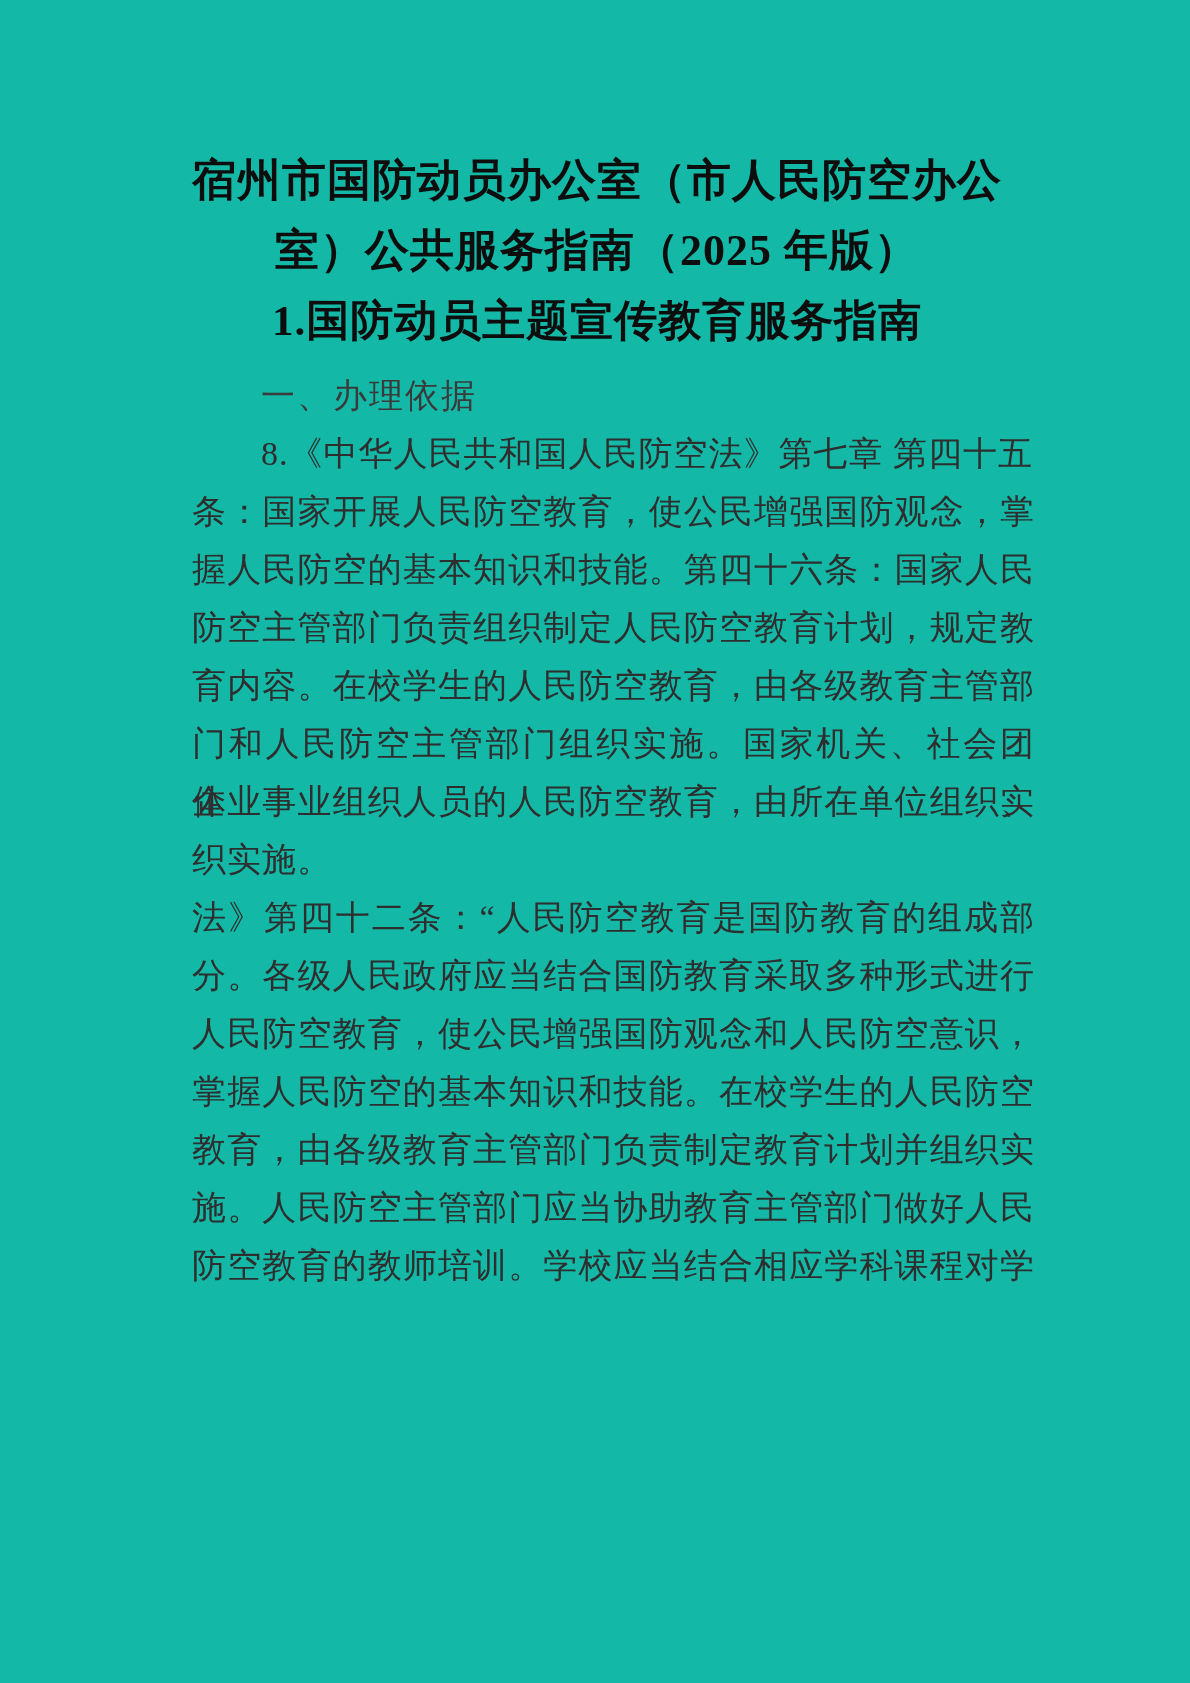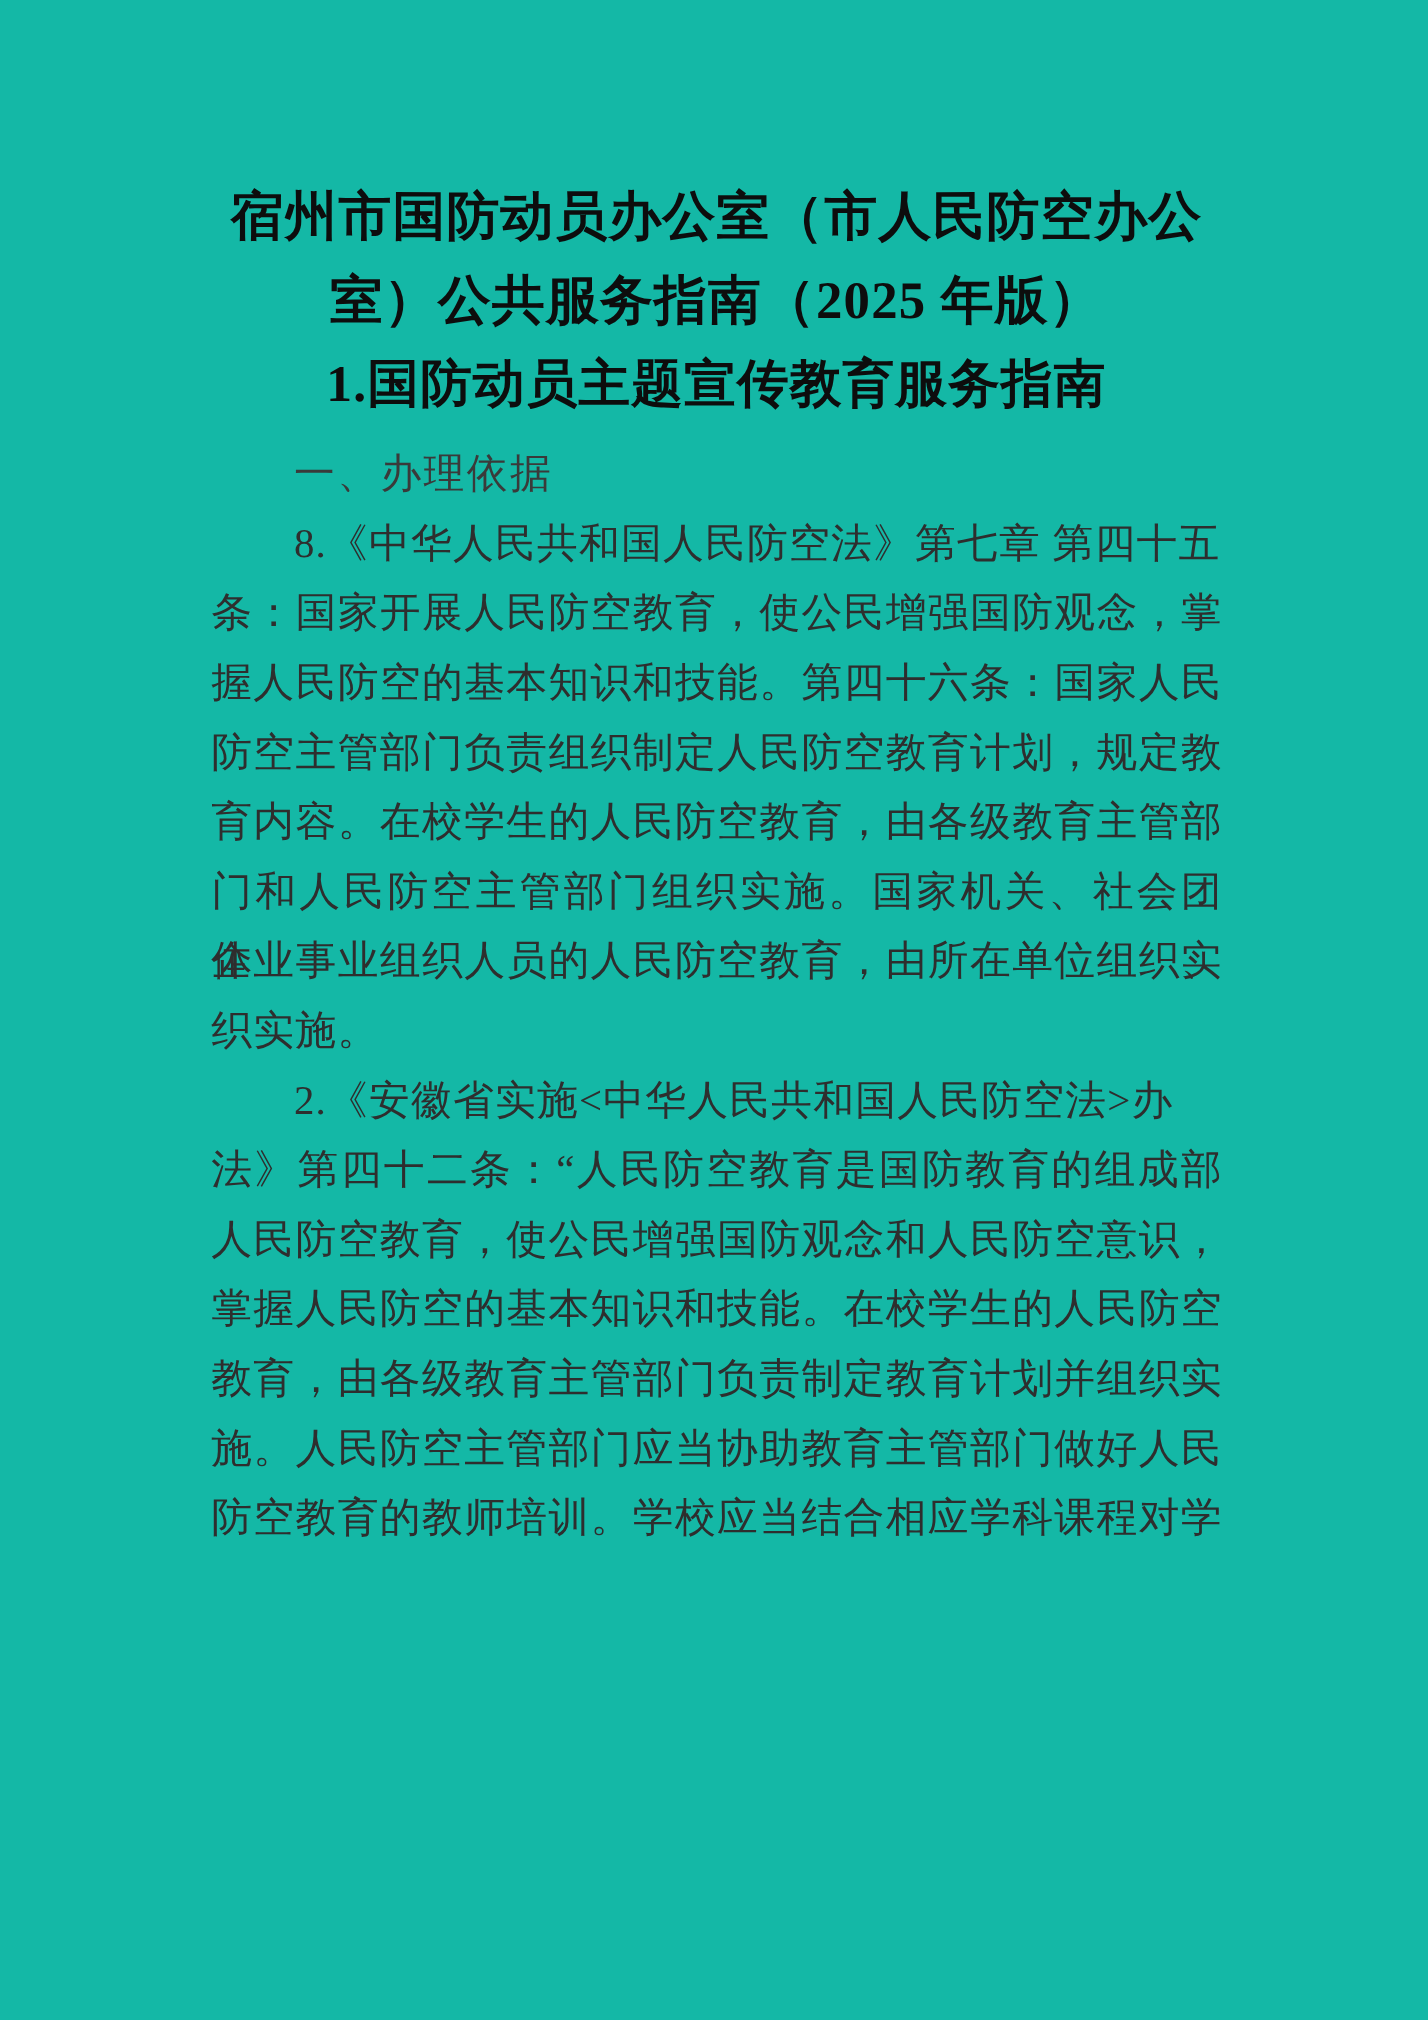--- a/index.html
+++ b/index.html
@@ -37,20 +37,21 @@
     font-size: 43px;
     line-height: 70px;
     font-weight: 700;
     letter-spacing: 1px;
     white-space: nowrap;
   }
   .body-block {
     margin-top: 11px;
     width: 100%;
     color: #2e2e2e;
+    margin-left: 16px;
   }
   .bline {
     font-size: 34px;
     line-height: 58px;
     height: 58px;
     font-weight: 400;
     letter-spacing: 1px;
     white-space: nowrap;
     overflow: visible;
   }
@@ -86,22 +87,22 @@
 
       <div class="bline indent">8.《中华人民共和国人民防空法》第七章 第四十五</div>
       <div class="bline j">条：国家开展人民防空教育，使公民增强国防观念，掌</div>
       <div class="bline j">握人民防空的基本知识和技能。第四十六条：国家人民</div>
       <div class="bline j">防空主管部门负责组织制定人民防空教育计划，规定教</div>
       <div class="bline j">育内容。在校学生的人民防空教育，由各级教育主管部</div>
       <div class="bline j">门和人民防空主管部门组织实施。国家机关、社会团体、</div>
       <div class="bline j">企业事业组织人员的人民防空教育，由所在单位组织实</div>
       <div class="bline">织实施。</div>
 
-      <div class="bline indent">2.《安徽省实施&lt;中华人民共和国人民防空法&gt;办</div>
       <div class="bline j">法》第四十二条：“人民防空教育是国防教育的组成部</div>
+      <div class="bline j">分。各级人民政府应当结合国防教育采取多种形式进行</div>
       <div class="bline j">人民防空教育，使公民增强国防观念和人民防空意识，</div>
       <div class="bline j">掌握人民防空的基本知识和技能。在校学生的人民防空</div>
       <div class="bline j">教育，由各级教育主管部门负责制定教育计划并组织实</div>
       <div class="bline j">施。人民防空主管部门应当协助教育主管部门做好人民</div>
       <div class="bline j">防空教育的教师培训。学校应当结合相应学科课程对学</div>
     </div>
 
   </div>
 </div>
 

